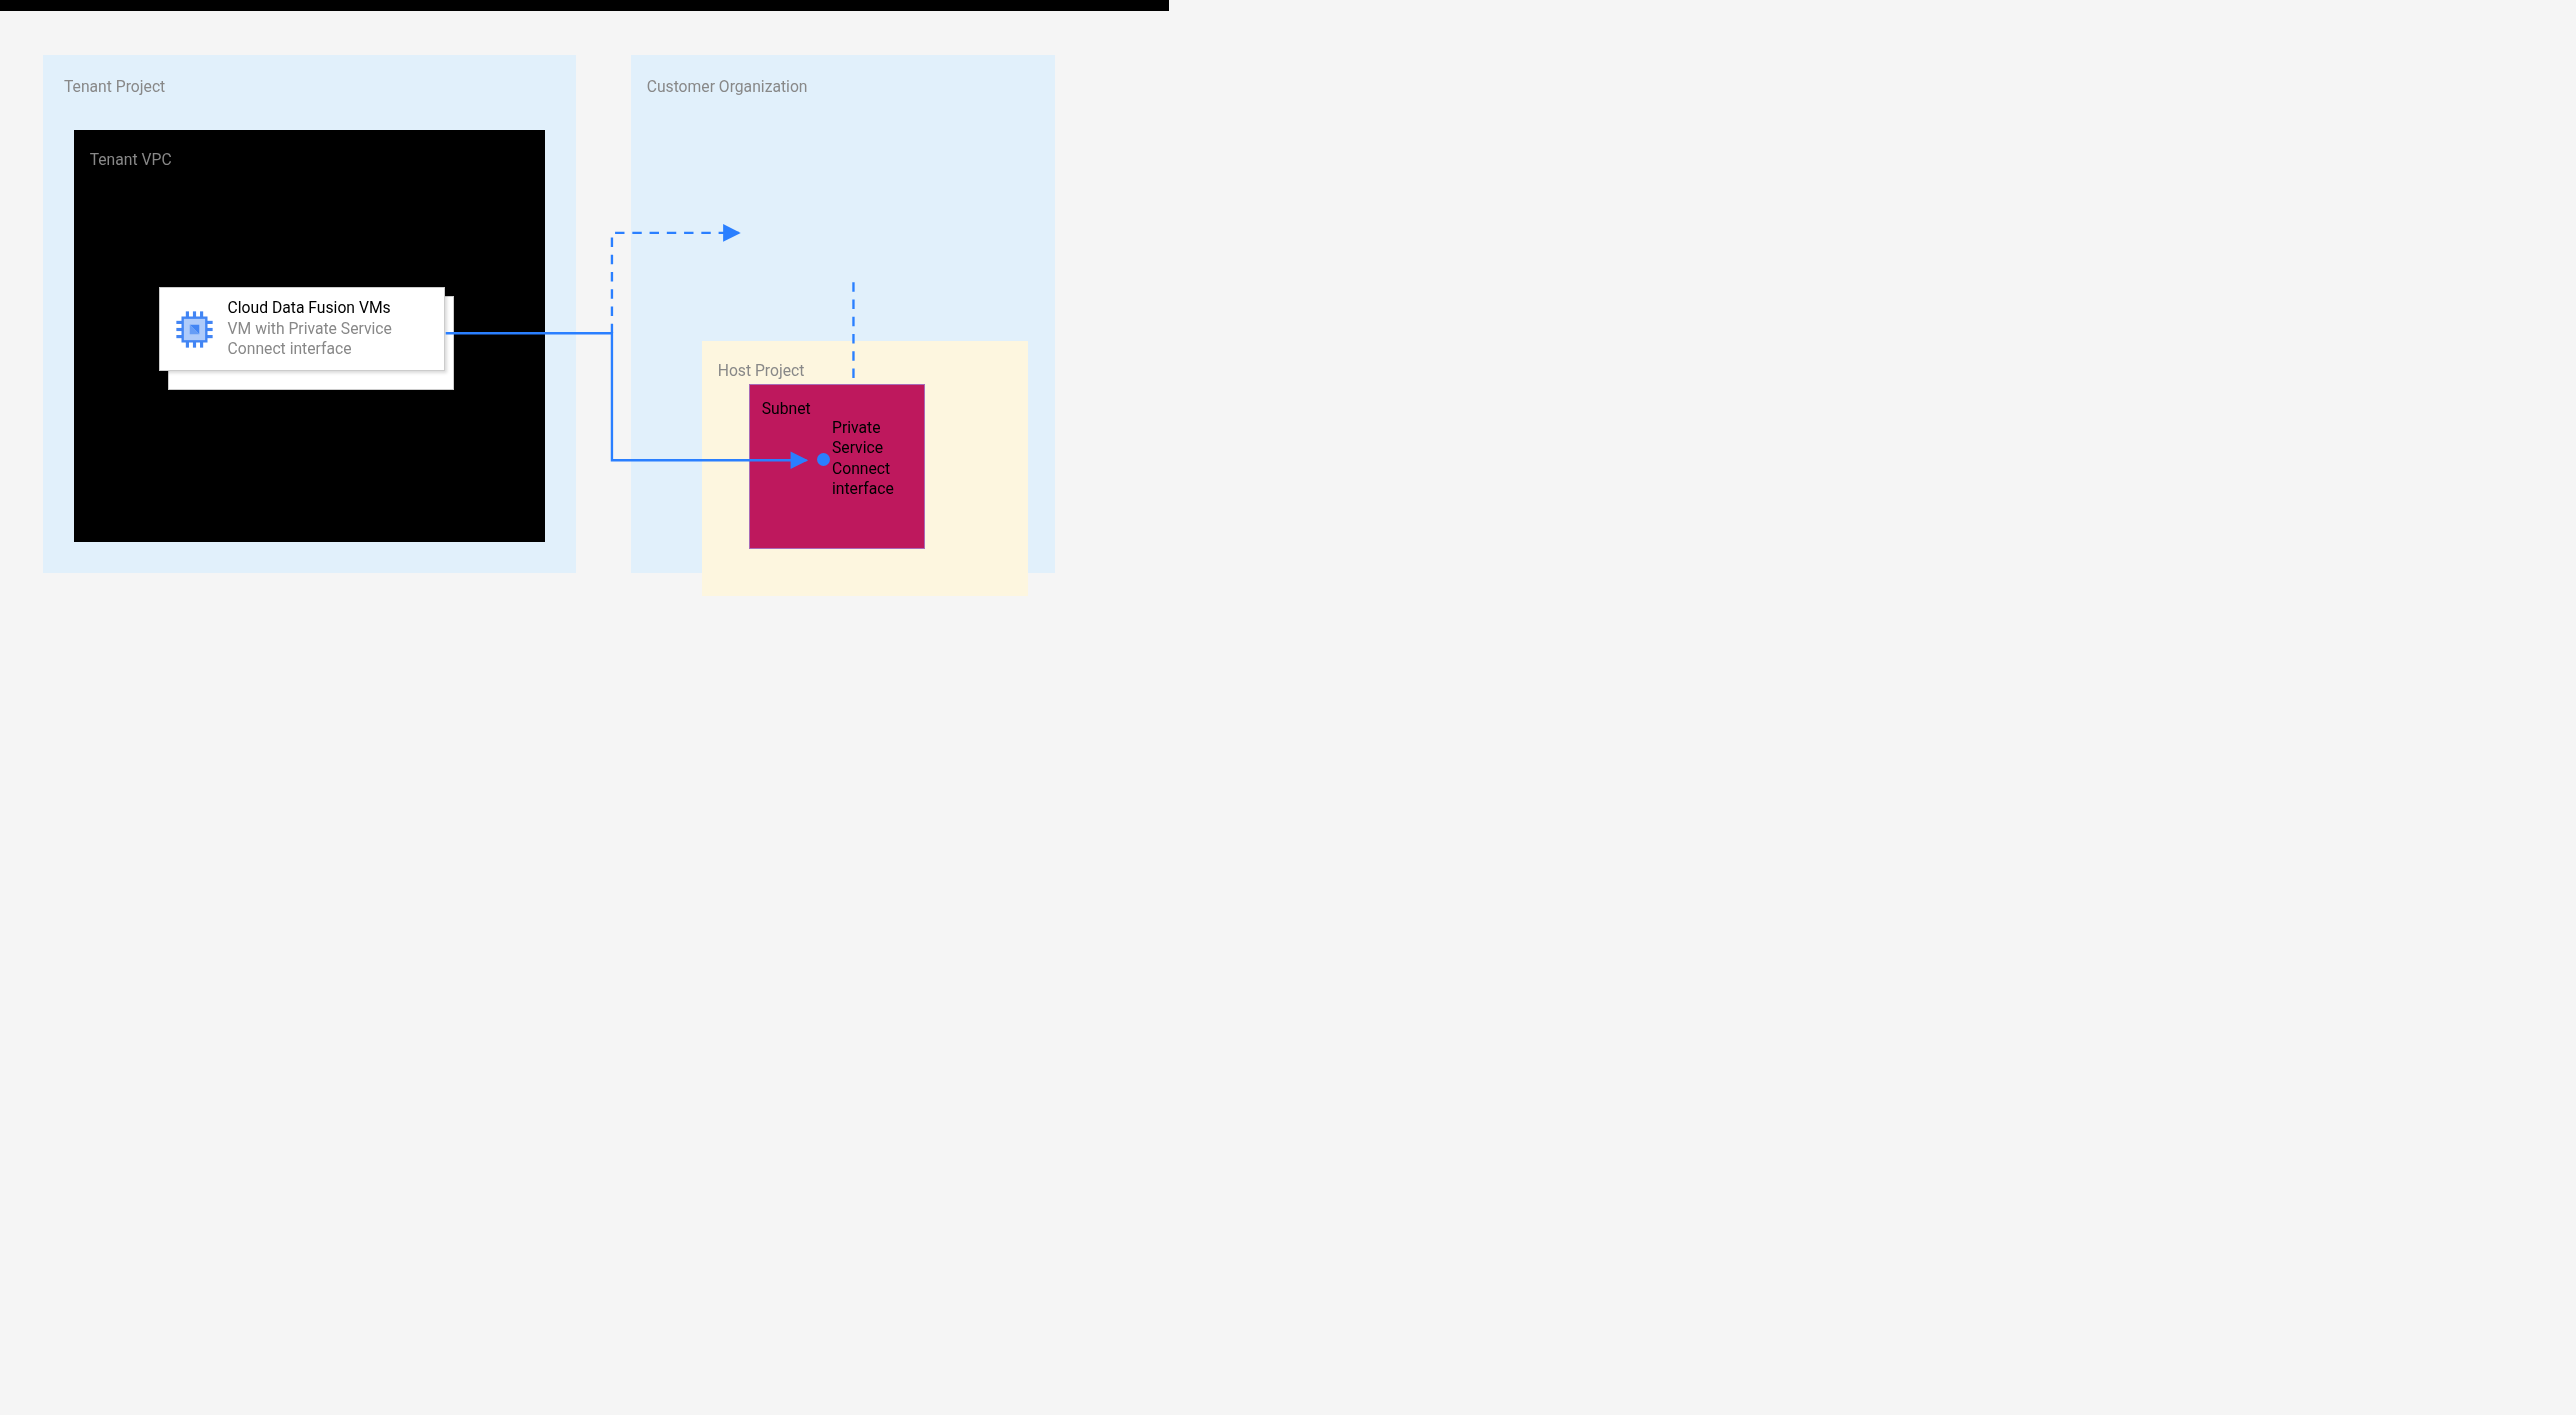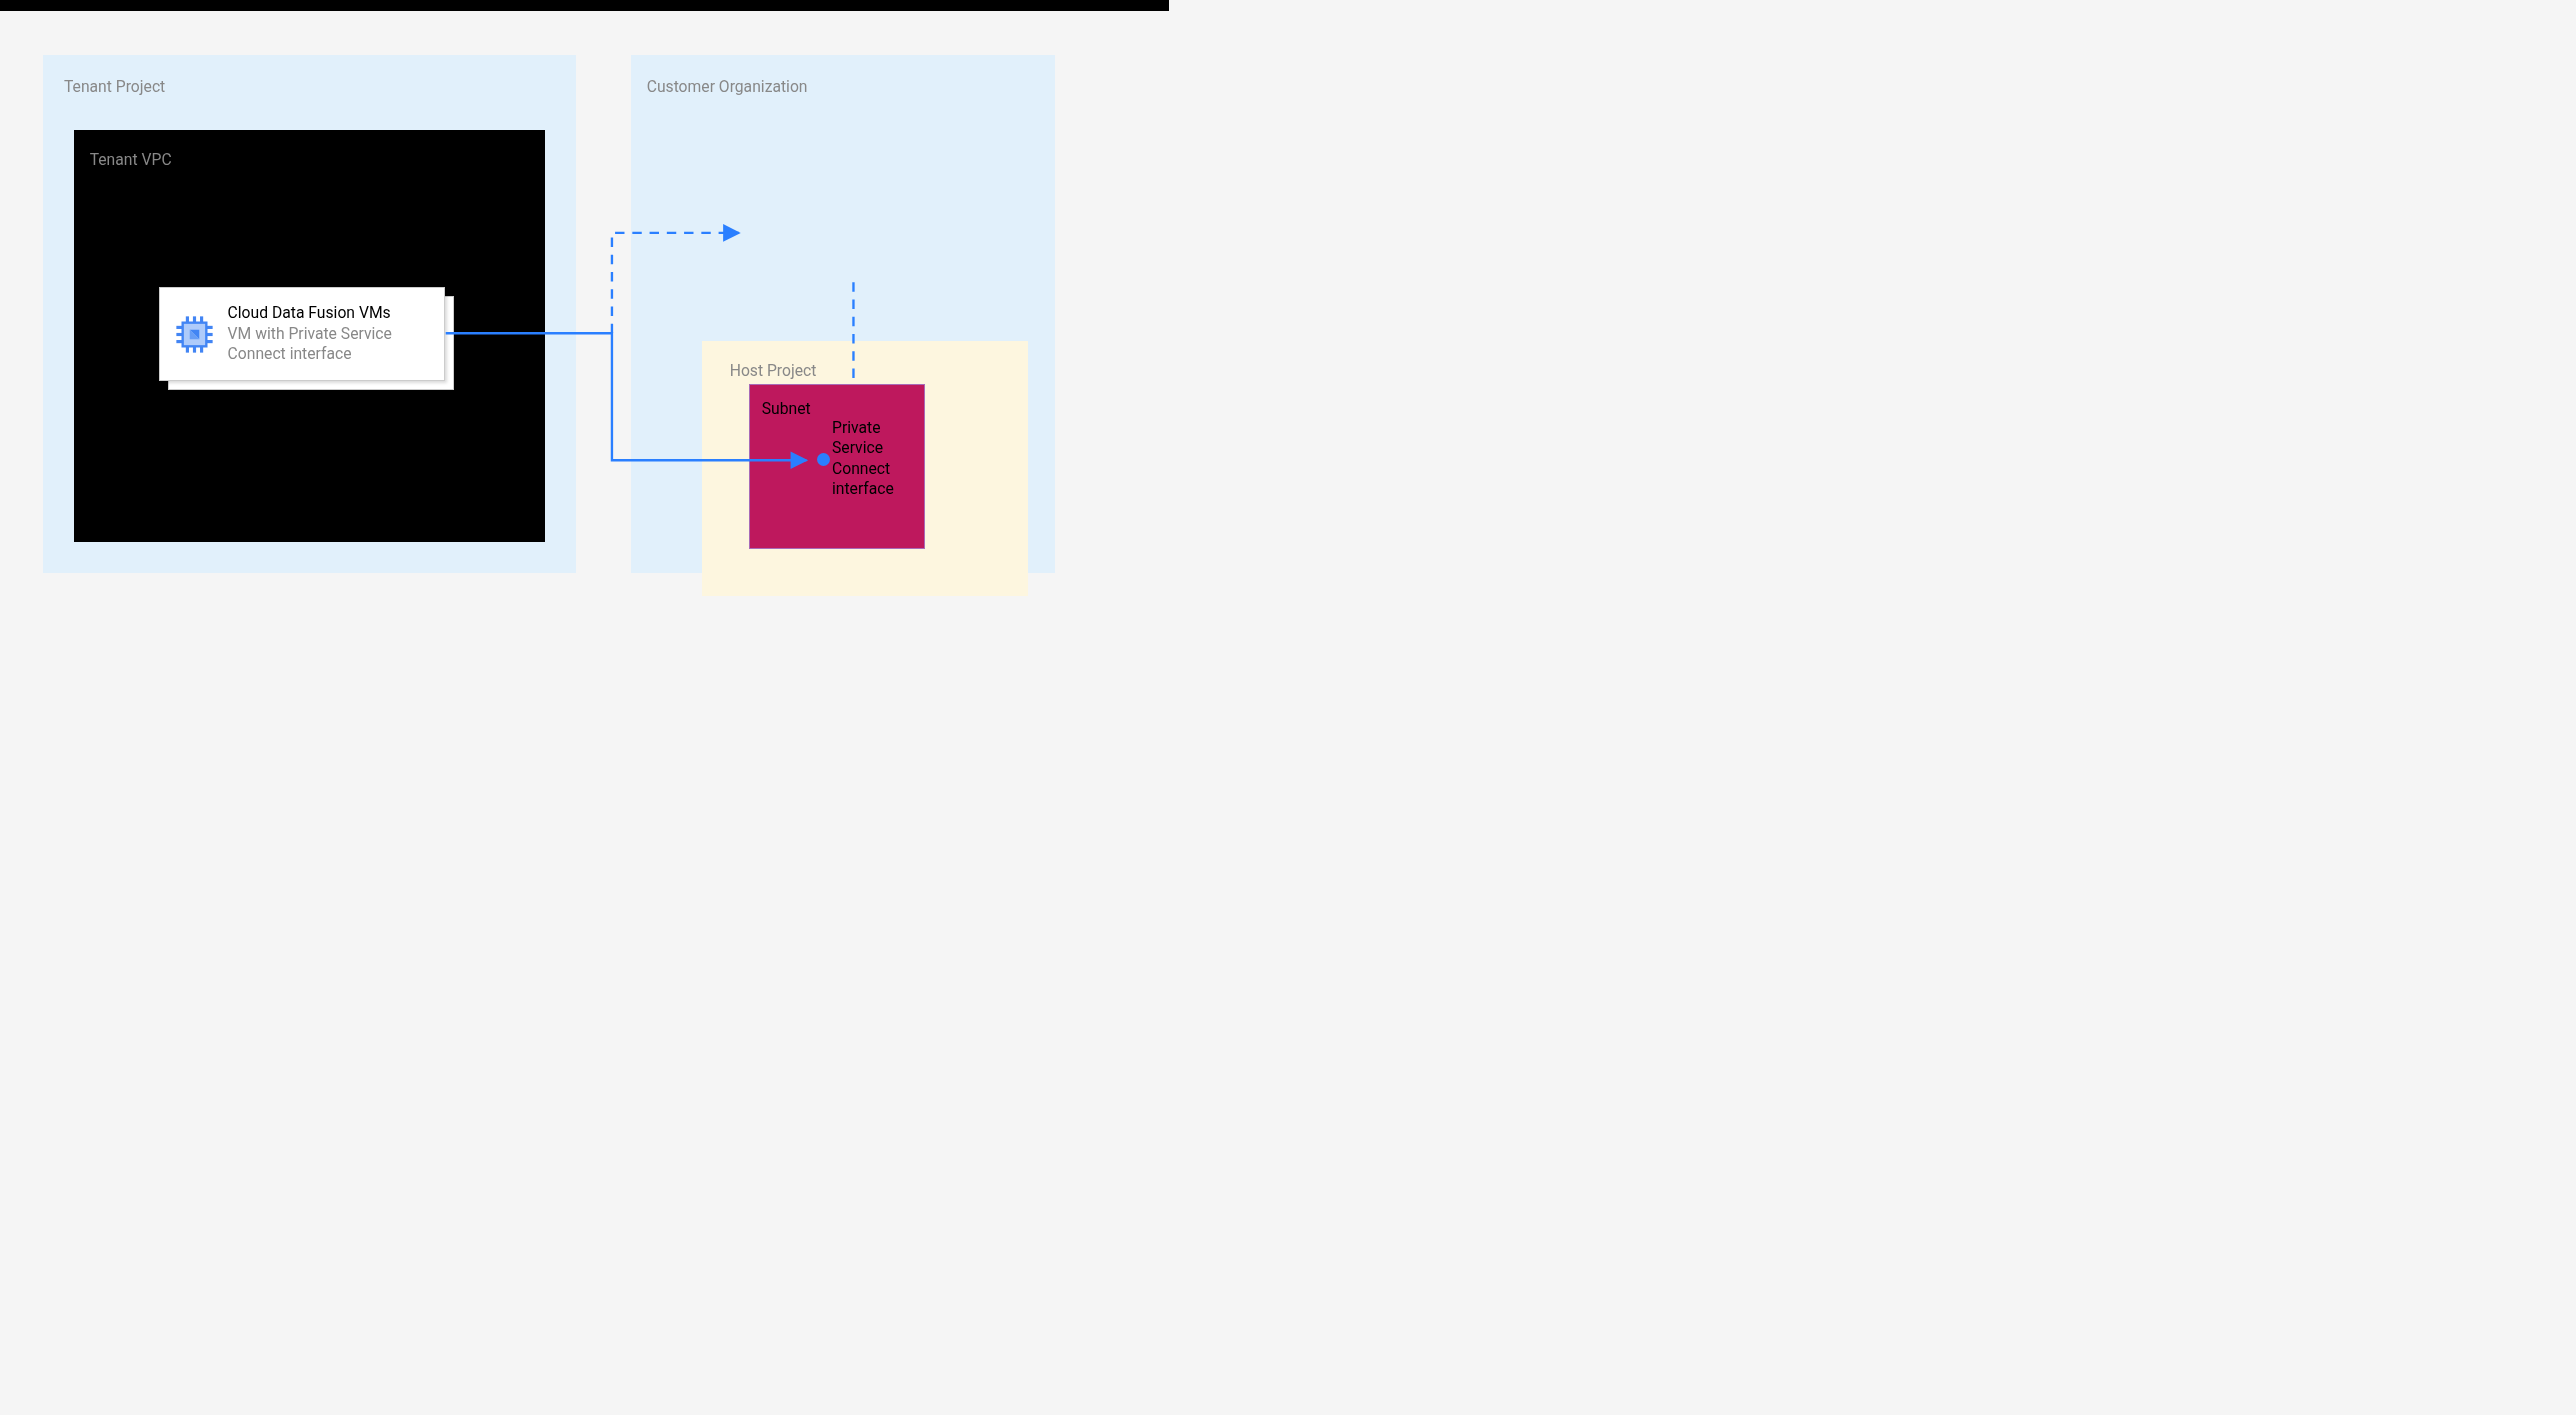--- a/index.html
+++ b/index.html
@@ -93,21 +93,20 @@
       width: 326px;
       height: 255px;
       background: #fdf6df;
     }
     .host-project-label {
       position: absolute;
       left: 15.7px;
       top: 19.6px;
       font-size: 15.7px;
       color: #888;
-      margin-left: 12px;
     }
     .network-attachment {
       position: absolute;
       left: 47px;
       top: 55px;
       width: 204px;
       height: 98px;
       background: #fce8b2;
       border: 1.2px solid #d89a00;
     }
@@ -152,21 +151,21 @@
       height: 94px;
       background: #fff;
       border: 0.8px solid #ccc;
       box-shadow: 1.6px 2.4px 3.1px rgba(0,0,0,0.15);
     }
     .vm-box {
       position: absolute;
       left: 85px;
       top: 157px;
       width: 286px;
-      height: 94px;
+      height: 84px;
       background: #fff;
       border: 0.8px solid #ccc;
       box-shadow: 1.6px 2.4px 3.1px rgba(0,0,0,0.15);
       display: flex;
       align-items: center;
       padding: 11.8px 14px;
       gap: 12.6px;
     }
     .vm-icon {
       width: 41px;

